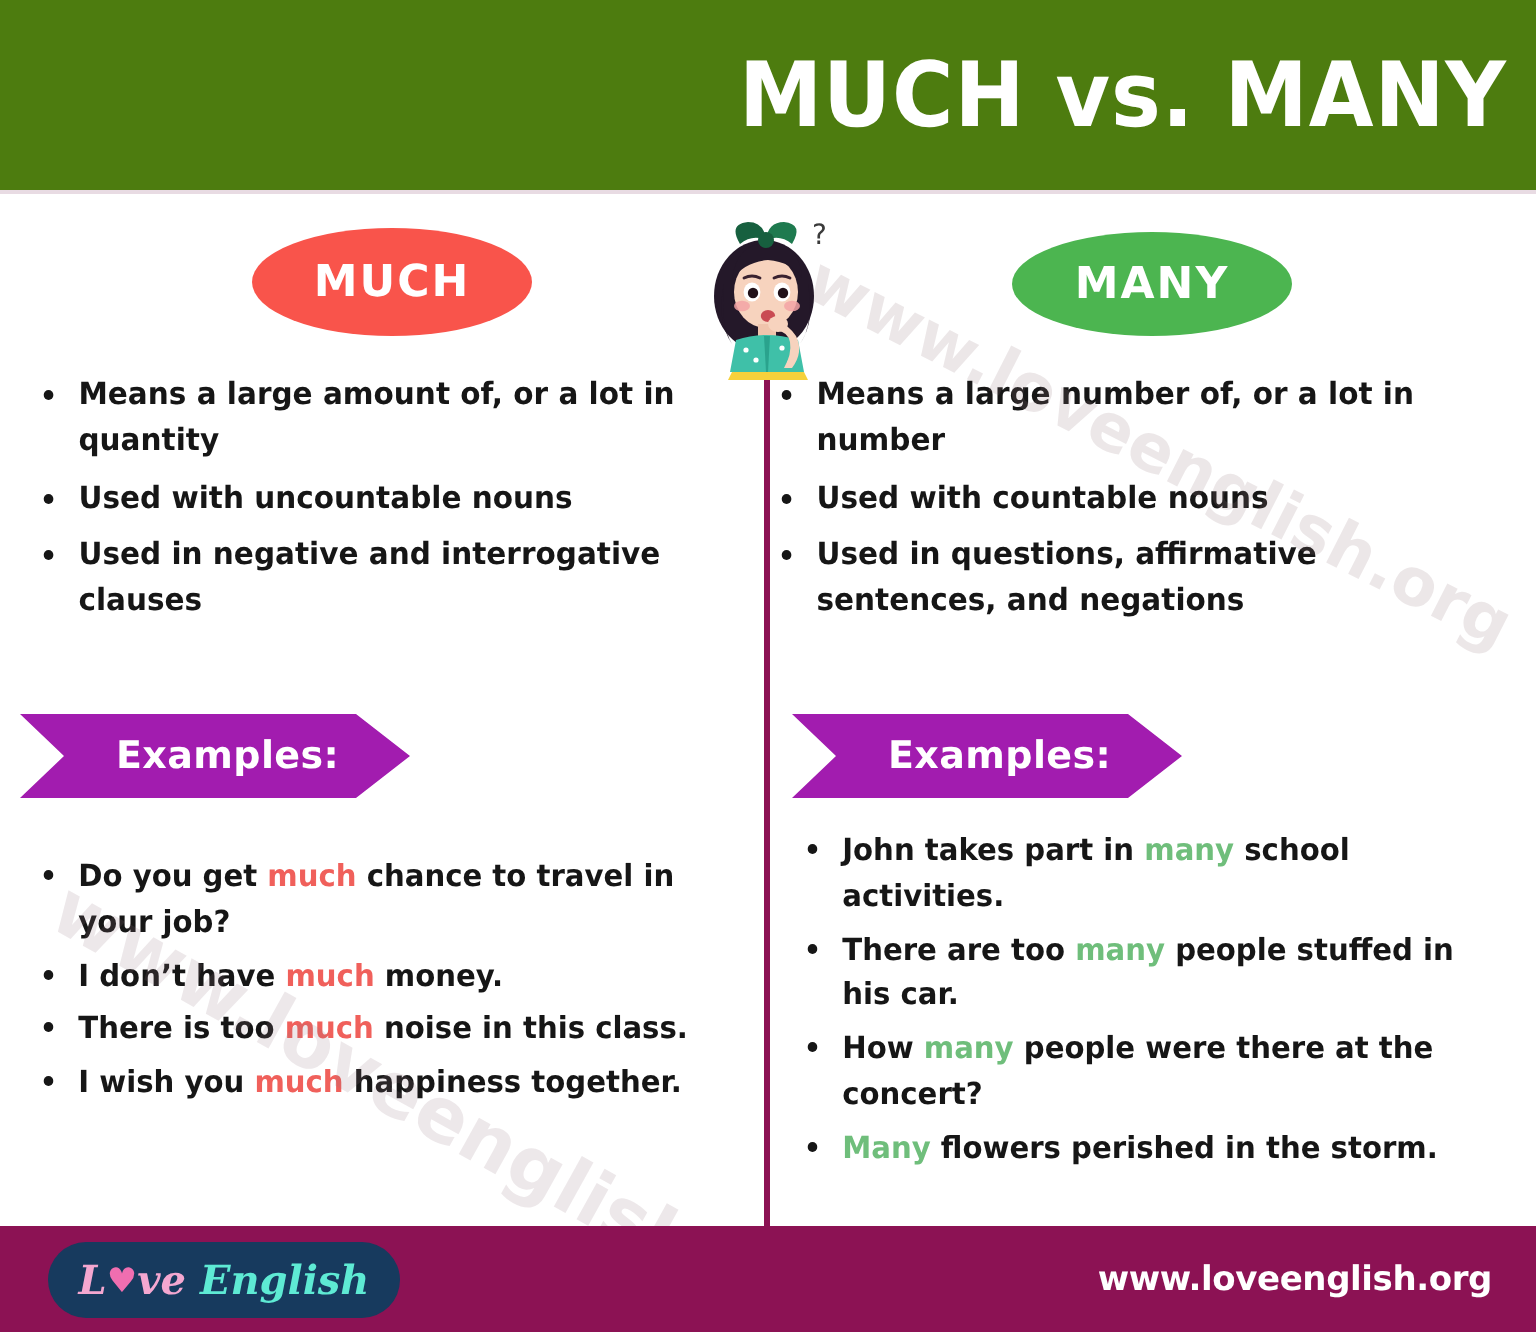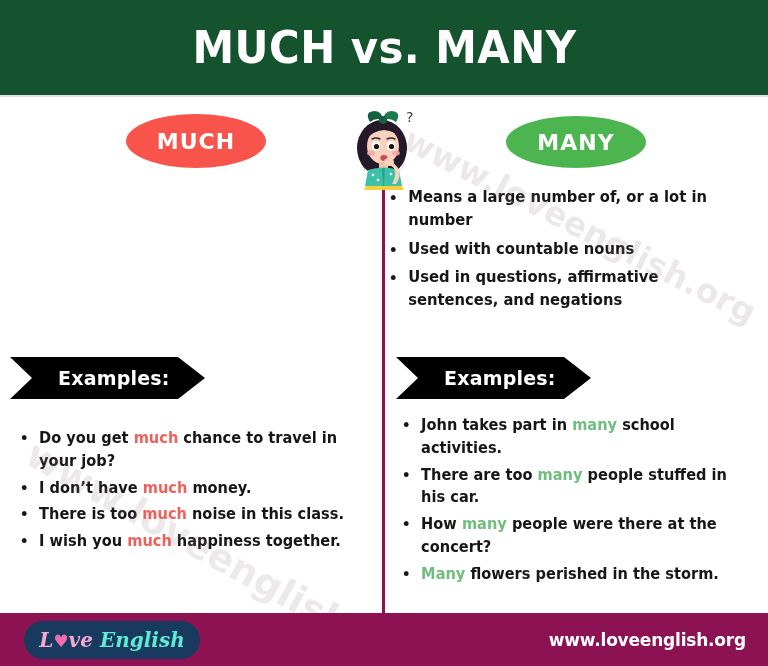--- a/index.html
+++ b/index.html
@@ -13,22 +13,22 @@
   #infographic{
     position:relative;
     width:768px;height:666px;
     background:#ffffff;
     overflow:hidden;
   }
 
   
   .header{
     position:absolute;left:0;top:0;width:768px;height:95px;
-    background:#14532d;
-    display:flex;align-items:center;justify-content:center;
+    background:#4d7c0f;
+    display:flex;align-items:center;justify-content:flex-end;
   }
   .header-title{
     color:#ffffff;
     font-family:"DejaVu Sans", sans-serif;
     font-weight:bold;
     font-size:45px;
     letter-spacing:0.5px;
     transform:scaleX(0.93);
     white-space:nowrap;
   }
@@ -127,21 +127,21 @@
     position:absolute;
     left:4px;top:9px;
     width:5px;height:5px;border-radius:50%;
     background:#161616;
   }
 
   
   .banner{
     position:absolute;
     height:42px;width:195px;
-    background:#000000;
+    background:#a21caf;
     display:flex;align-items:center;
     -webkit-clip-path:polygon(0 0, 168px 0, 195px 50%, 168px 100%, 0 100%, 22px 50%);
     clip-path:polygon(0 0, 168px 0, 195px 50%, 168px 100%, 0 100%, 22px 50%);
     z-index:4;
   }
   .banner-left{left:10px;top:357px;}
   .banner-right{left:396px;top:357px;}
   .banner-text{
     color:#ffffff;
     font-family:"DejaVu Sans", sans-serif;
@@ -283,20 +283,27 @@
       <circle cx="47" cy="70" r="1.3" fill="#ffffff"></circle>
       <circle cx="51" cy="77" r="1.3" fill="#ffffff"></circle>
 
       <path d="M52 80 Q58 72 54 64 Q50 58 44 57 L44 61 Q50 62 51 67 Q52 73 48 80 Z" fill="#F7D3BE"></path>
       <ellipse cx="45" cy="58" rx="5" ry="4" fill="#F7D3BE"></ellipse>
 
       <path d="M22 82 L58 82 L60 86 L20 86 Z" fill="#F6D13B"></path>
     </svg>
   </div>
 
+  <div class="col col-left">
+    <ul class="points">
+      <li>Means a large amount of, or a lot in quantity</li>
+      <li>Used with uncountable nouns</li>
+      <li>Used in negative and interrogative clauses</li>
+    </ul>
+  </div>
 
   <div class="col col-right">
     <ul class="points">
       <li>Means a large number of, or a lot in number</li>
       <li>Used with countable nouns</li>
       <li>Used in questions, affirmative sentences, and negations</li>
     </ul>
   </div>
 
   <div class="banner banner-left">

